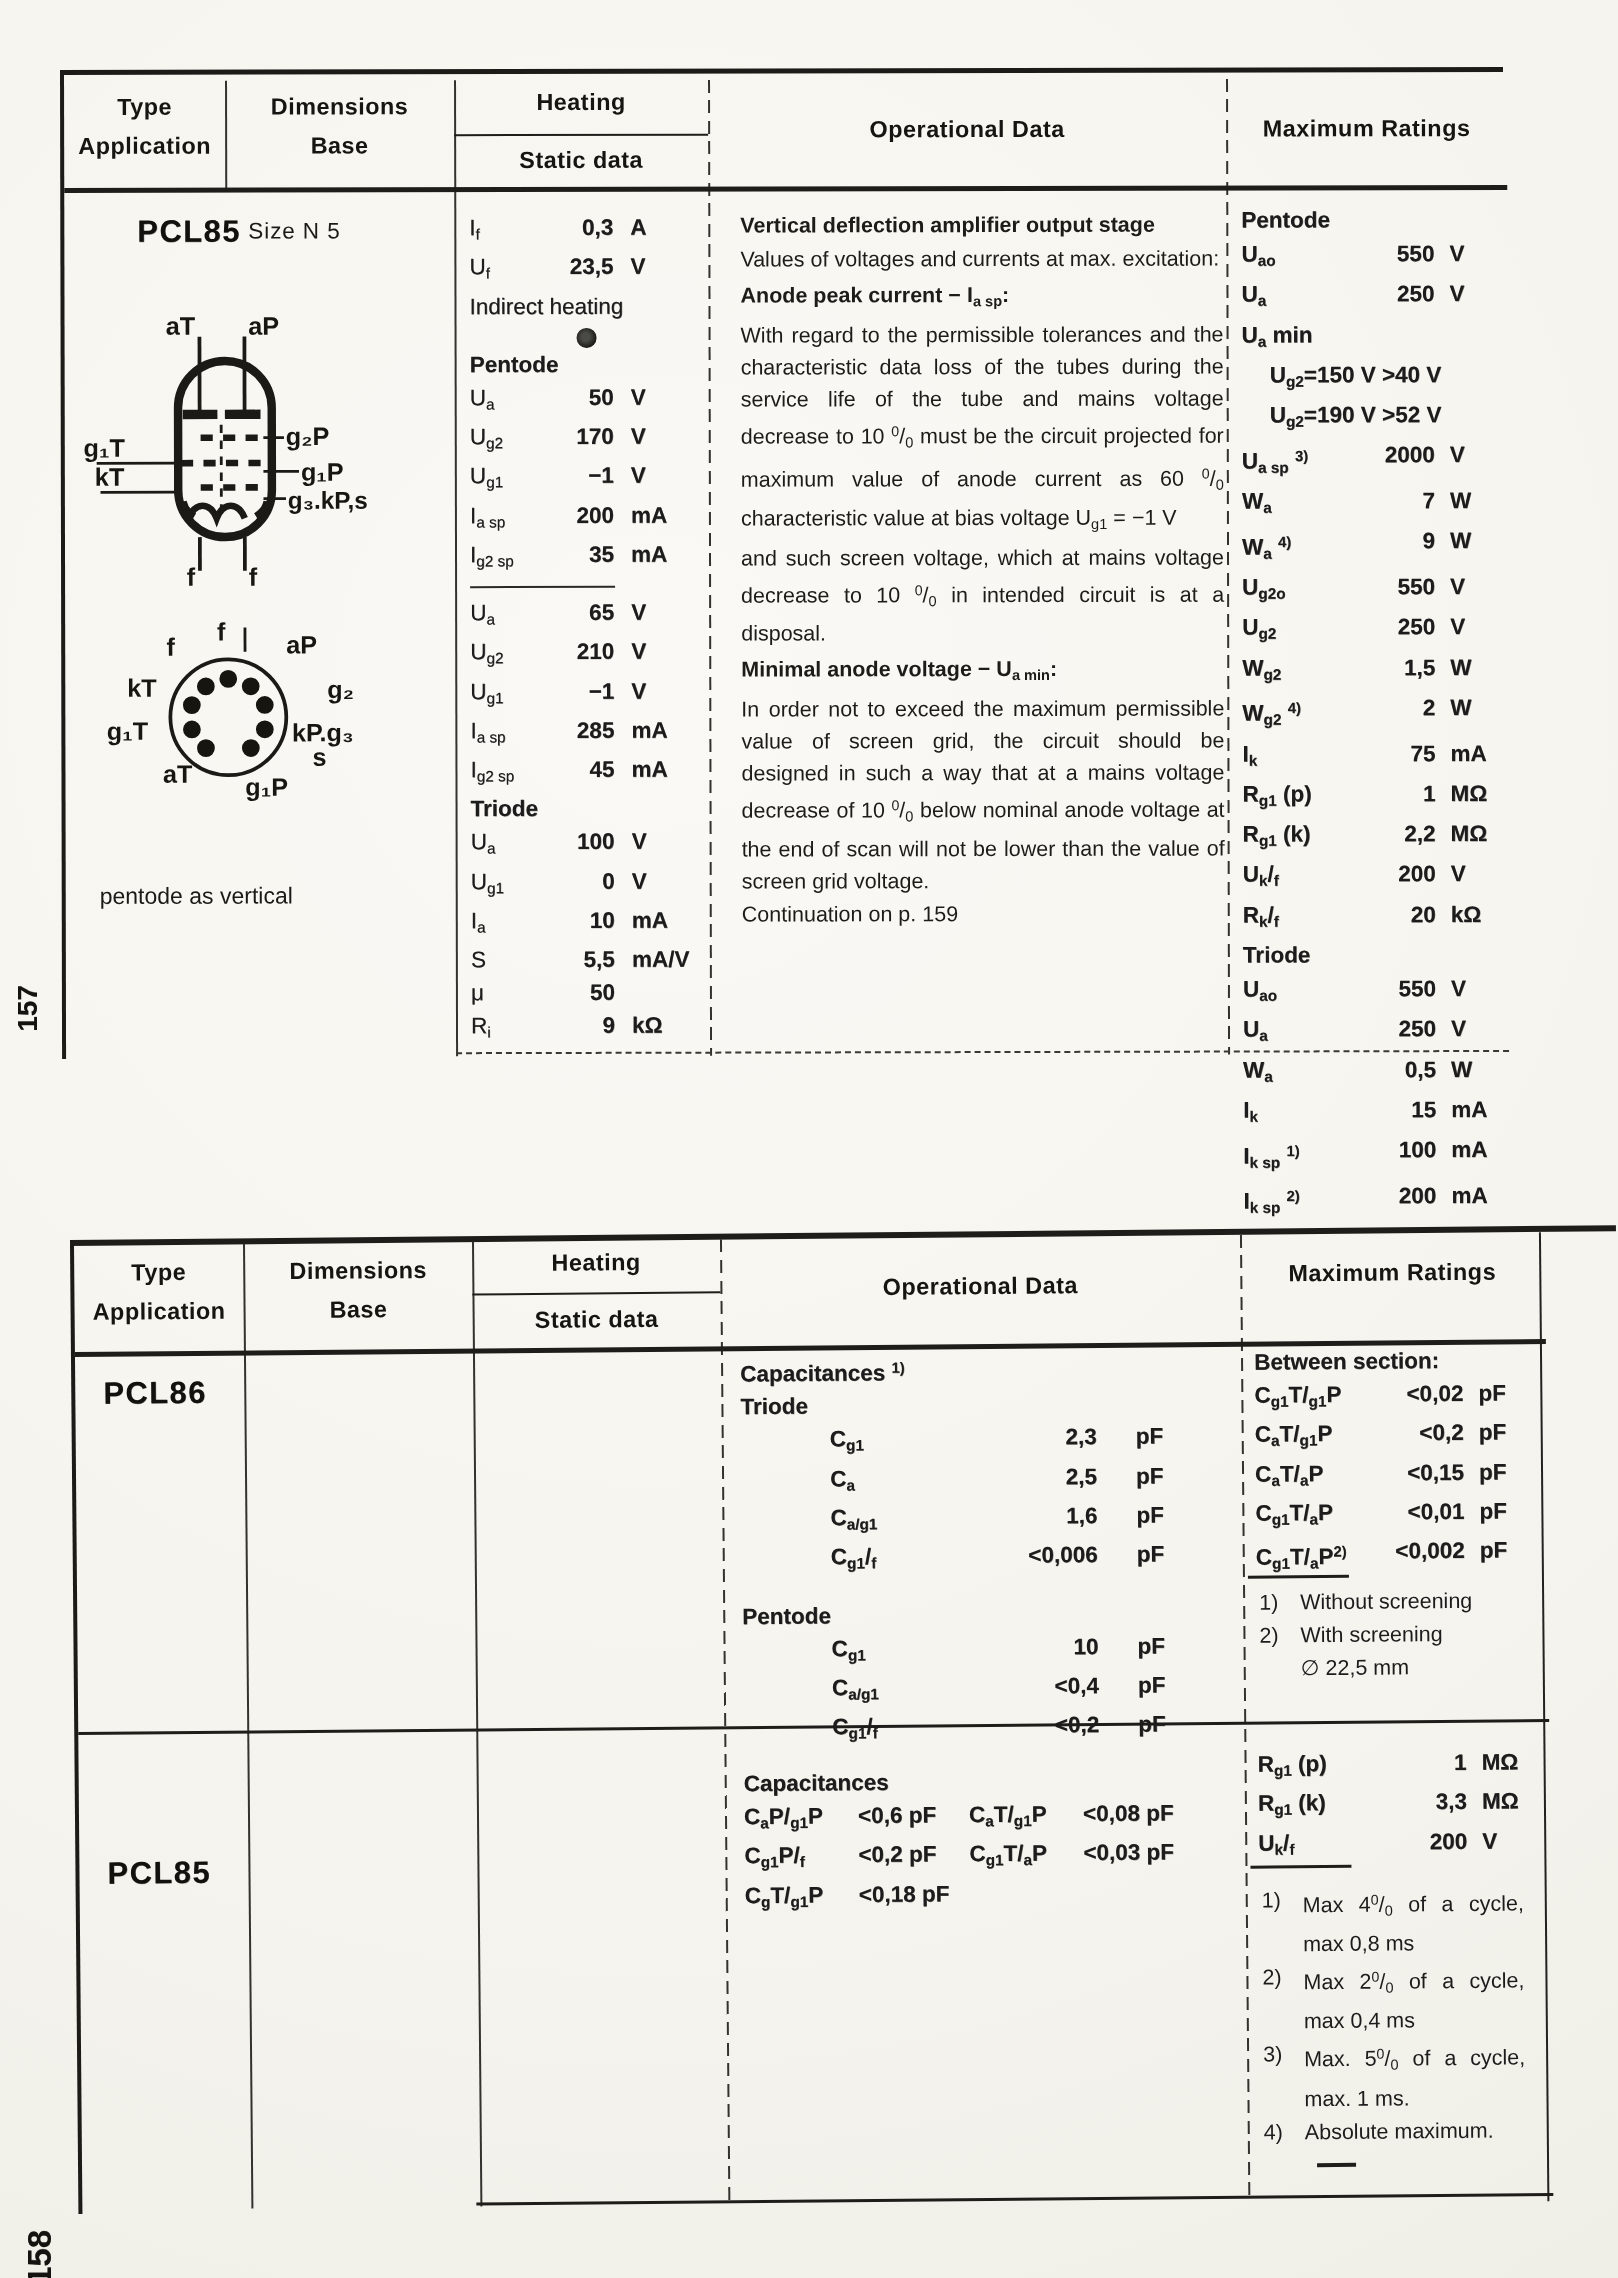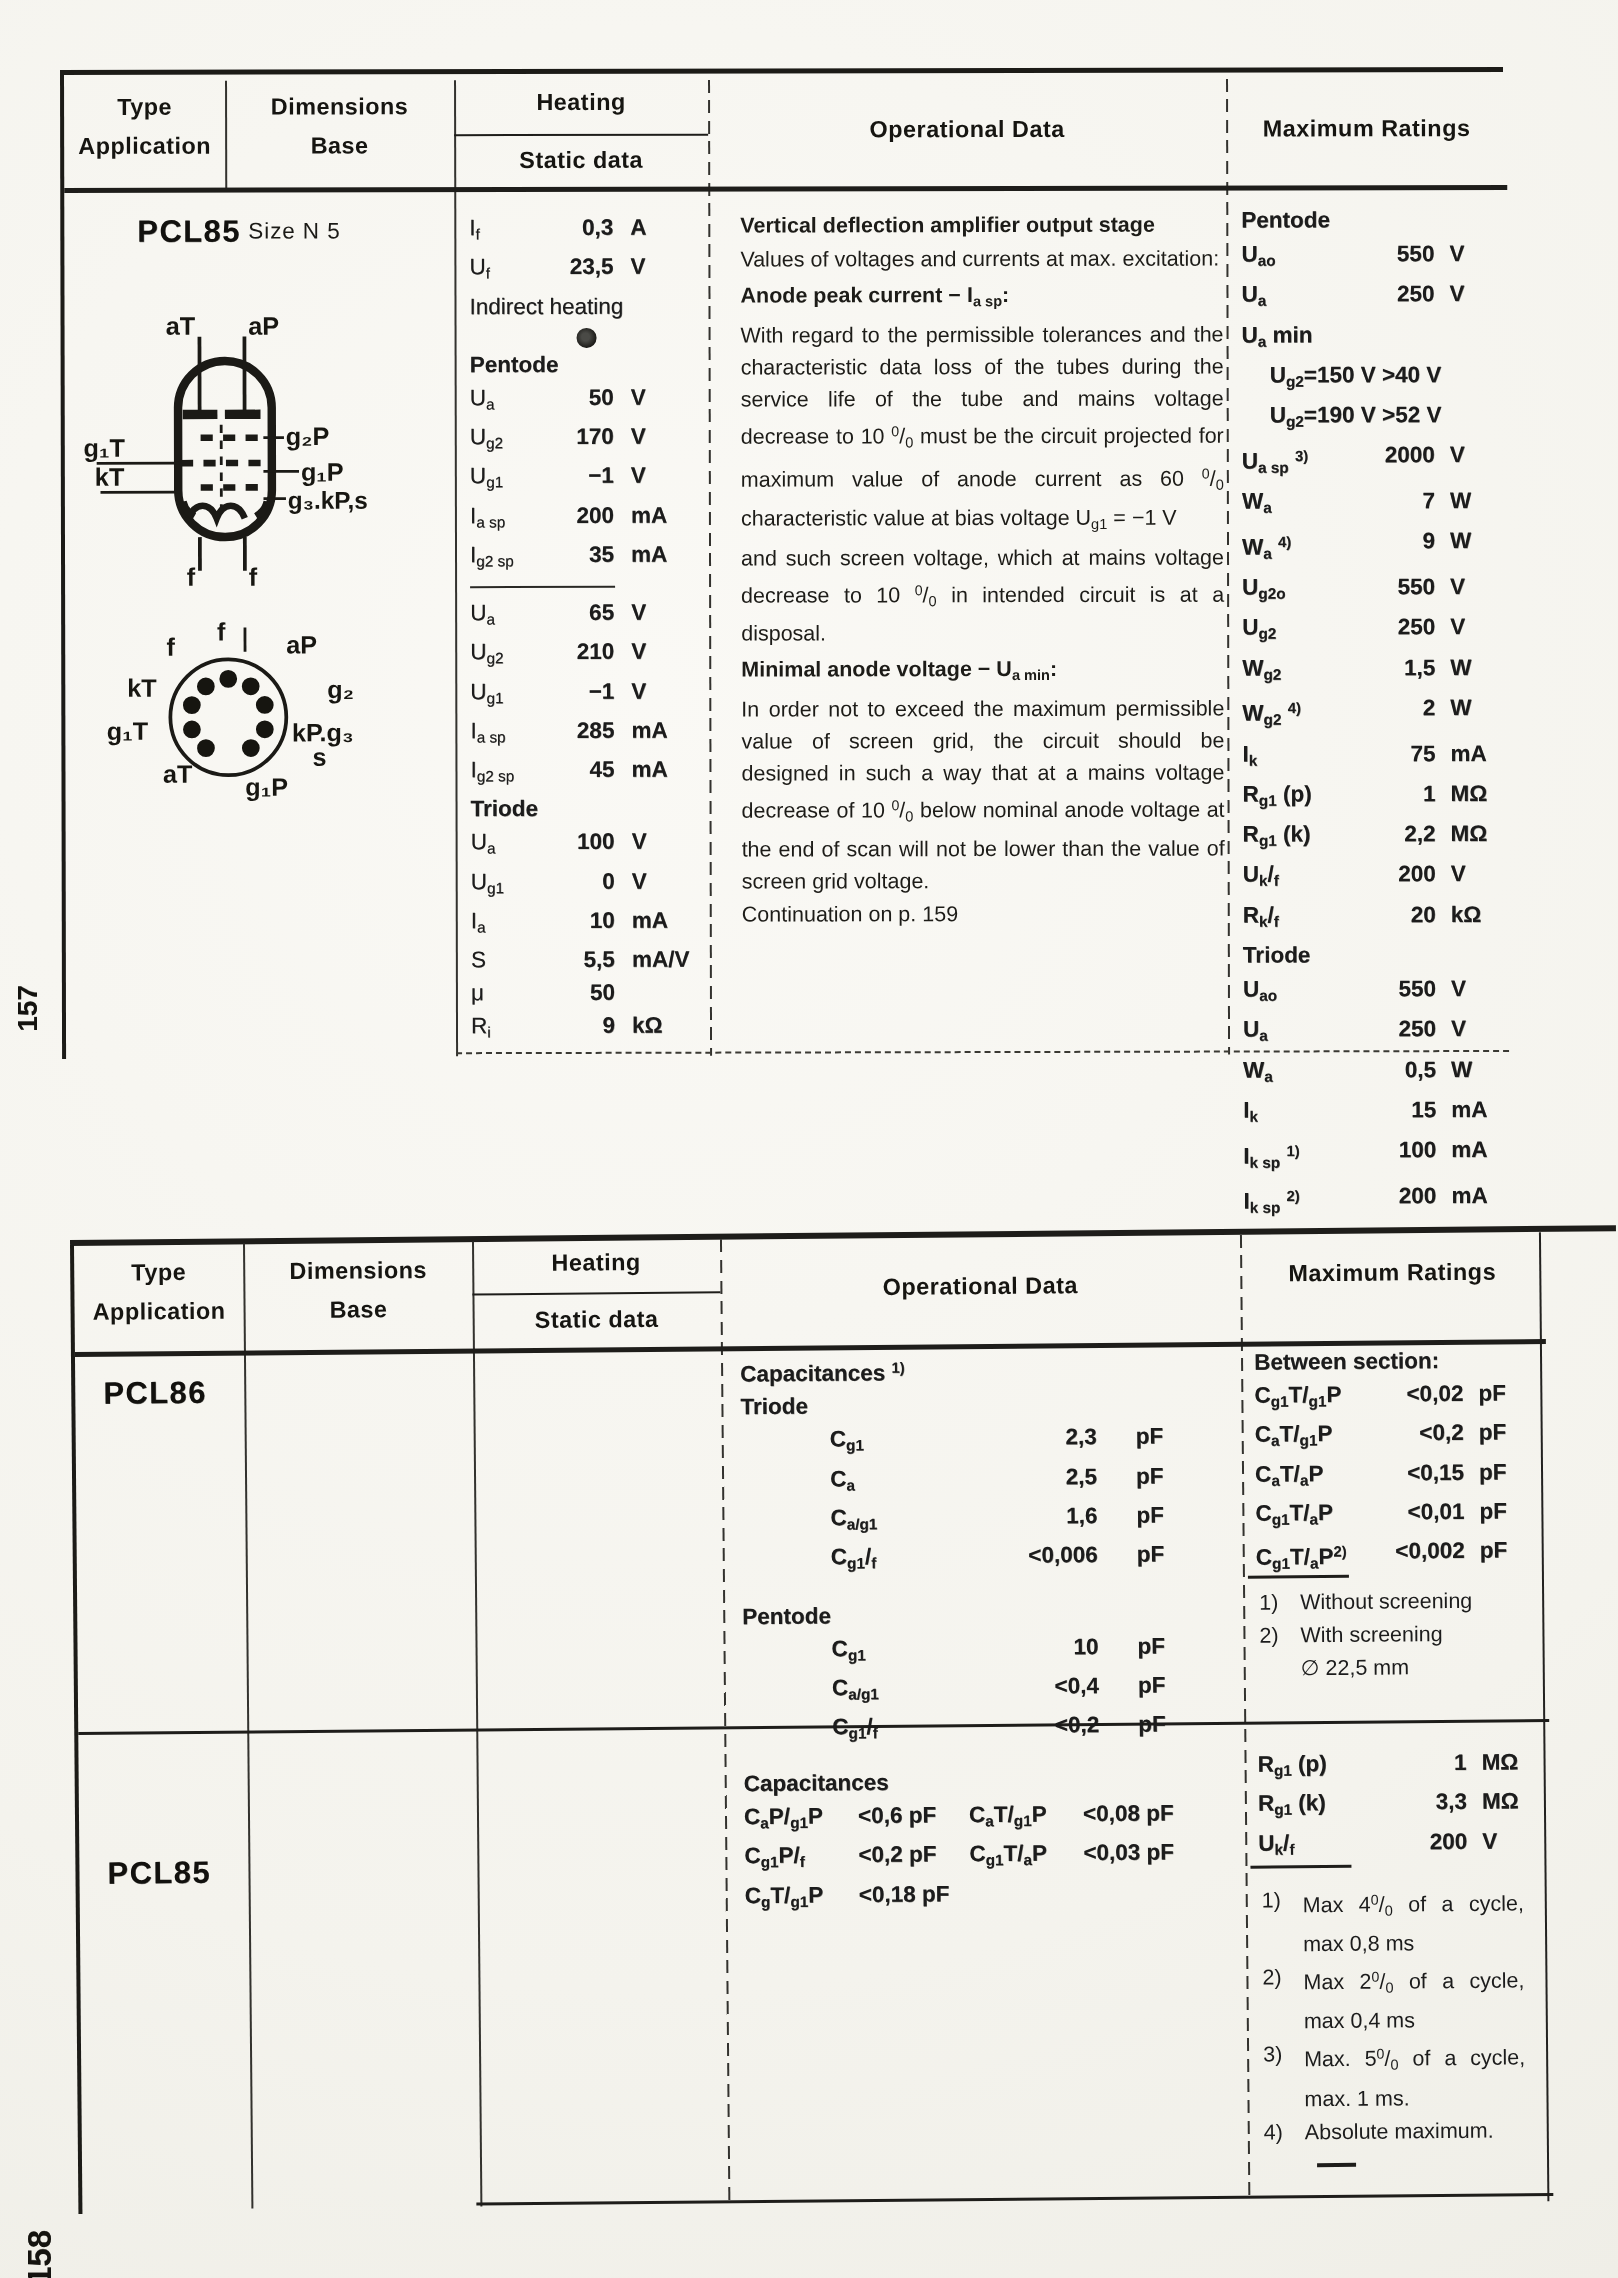--- a/index.html
+++ b/index.html
@@ -142,20 +142,21 @@
       <text x="70" y="92" font-size="27">kT</text>
       <text x="284" y="94" font-size="27">g₂</text>
       <text x="48" y="138" font-size="27">g₁T</text>
       <text x="246" y="140" font-size="27">kP.g₃</text>
       <text x="268" y="166" font-size="27">s</text>
       <text x="108" y="184" font-size="27">aT</text>
       <text x="196" y="198" font-size="27">g₁P</text>
     </svg>
 
     <div class="abs t1desc" style="left:34px;top:804px;width:412px">
+        <div class="line">pentode as vertical</div>
       </div>
 
     <div class="abs t1heat ink" style="left:405px;top:137px;width:234px">
         <div class="line spec">
           <span class="lbl"><b>I<sub>f</sub></b></span>
           <span class="val"><b>0,3</b></span>
           <span class="unit"><b>A</b></span>
         </div>
         <div class="line spec">
           <span class="lbl"><b>U<sub>f</sub></b></span>

